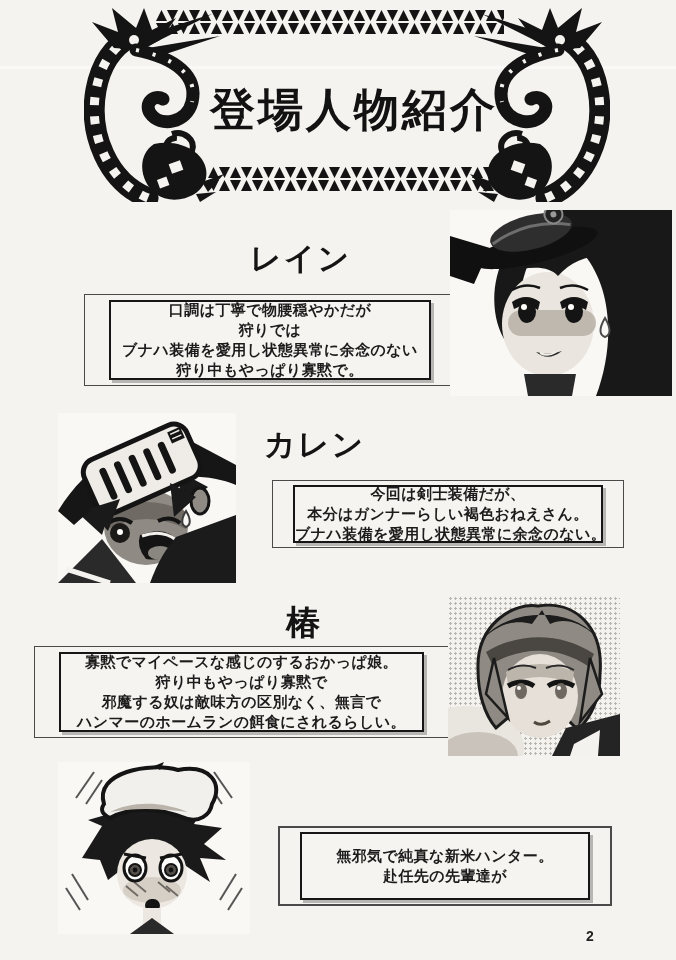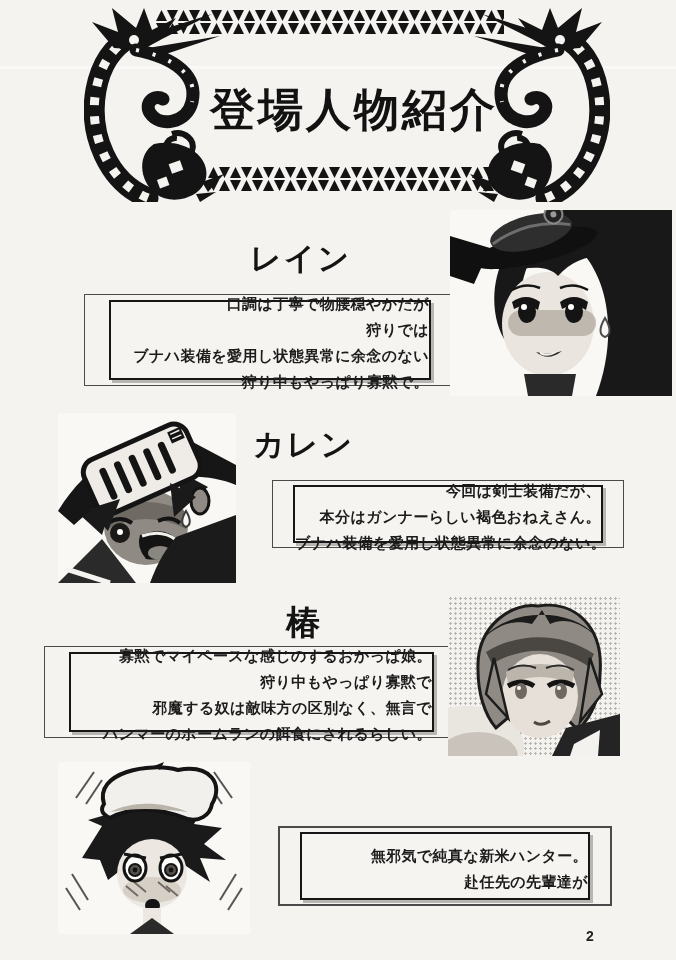--- a/index.html
+++ b/index.html
@@ -37,28 +37,27 @@
     position: absolute;
     inset: 5px 24px;
     border: 2.5px solid #161616;
     box-shadow: 3px 3px 0 rgba(70,70,70,0.35);
     display: flex;
     flex-direction: column;
     justify-content: center;
     background: #f6f4f0;
   }
   .desc-line {
-    text-align: right;
+    text-align: center;
     font-size: 15px;
     font-weight: bold;
     line-height: 1.32;
     letter-spacing: 0.4px;
     white-space: nowrap;
     color: #1c1c1c;
-    margin-top: 6px;
   }
   .halftone {
     background-color: #f4f2ee;
     background-image: radial-gradient(#b9b5af 1px, rgba(0,0,0,0) 1.35px);
     background-size: 5px 5px;
   }
   .scan-streak {
     position: absolute; left: 0; width: 100%; height: 3px;
     background: rgba(255,255,255,0.5);
   }
@@ -227,33 +226,33 @@
     </g>
 
     <path d="M30,96 L62,86 L50,118 Z" fill="#1a1a1a"></path>
     <path d="M112,70 L138,84 L116,104 Z" fill="#1a1a1a"></path>
 
     <path d="M118,124 L178,102 L178,170 L92,170 C100,148 108,136 118,124 Z" fill="#1b1b1b"></path>
     <path d="M0,170 L44,126 L78,170 Z" fill="#2a2a2a"></path>
     <path d="M8,156 L52,170" stroke="#f5f3ef" stroke-width="5"></path>
   </svg>
 
-  <div class="abs char-name" style="left:253px;top:424px;width:110px;font-size:31px">カレン</div>
+  <div class="abs char-name" style="left:264px;top:424px;width:110px;font-size:31px">カレン</div>
 
   <div class="abs descbox-outer" style="left:272px;top:480px;width:352px;height:68px">
     <div class="descbox-inner" style="inset:4px 20px">
       <div class="desc-line">今回は剣士装備だが、</div>
       <div class="desc-line">本分はガンナーらしい褐色おねえさん。</div>
       <div class="desc-line">ブナハ装備を愛用し状態異常に余念のない。</div>
     </div>
   </div>
 
   <div class="abs char-name" style="left:286px;top:600px;width:70px;font-size:34px">椿</div>
 
-  <div class="abs descbox-outer" style="left:44px;top:646px;width:415px;height:92px">
+  <div class="abs descbox-outer" style="left:34px;top:646px;width:415px;height:92px">
     <div class="descbox-inner">
       <div class="desc-line">寡黙でマイペースな感じのするおかっぱ娘。</div>
       <div class="desc-line">狩り中もやっぱり寡黙で</div>
       <div class="desc-line">邪魔する奴は敵味方の区別なく、無言で</div>
       <div class="desc-line">ハンマーのホームランの餌食にされるらしい。</div>
     </div>
   </div>
 
   <div class="abs halftone" style="left:448px;top:596px;width:172px;height:160px">
     <svg width="172" height="160" viewBox="0 0 172 160">

